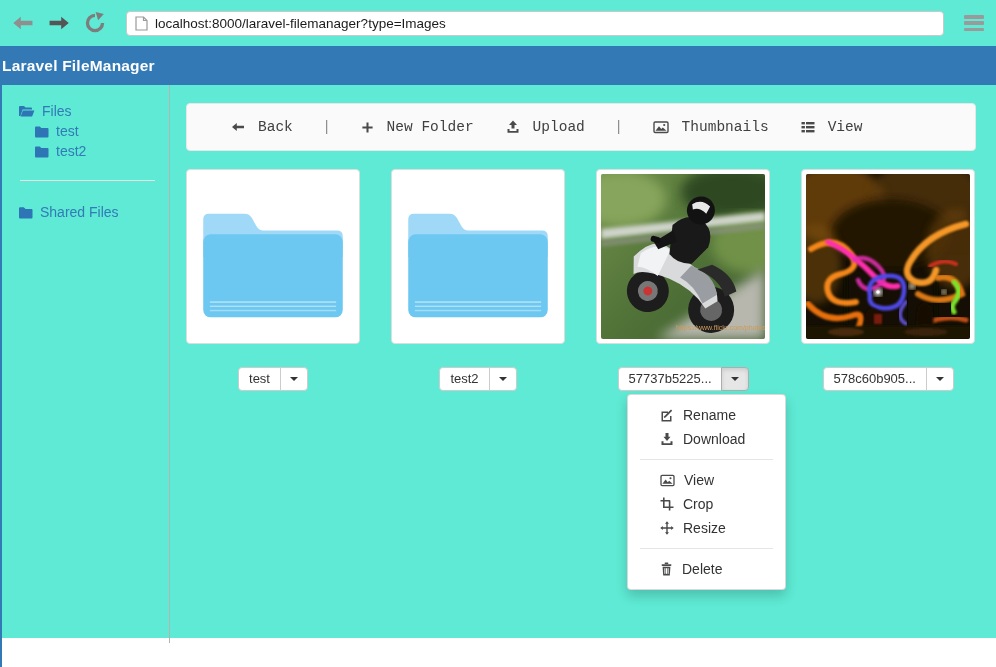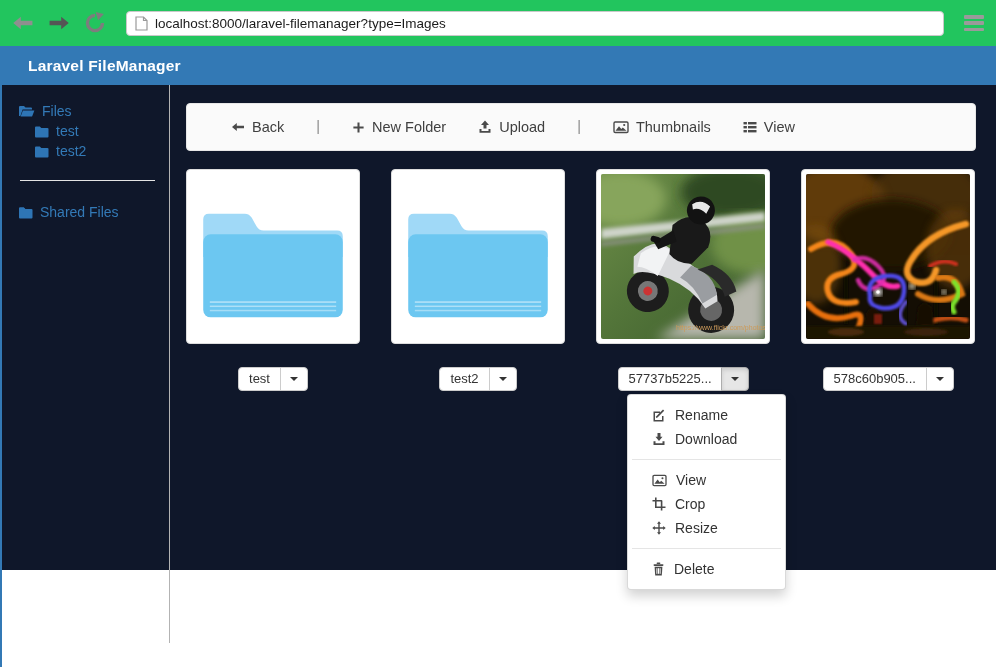--- a/index.html
+++ b/index.html
@@ -5,62 +5,62 @@
   * { margin:0; padding:0; box-sizing:border-box; }
   html,body { width:996px; height:667px; }
   body {
     font-family:"Liberation Sans", sans-serif;
     background:#ffffff; color:#333; overflow:hidden; position:relative;
   }
   svg { display:block; }
 
   
   .chrome {
-    height:46px; background:#22c55e; display:flex; align-items:center;
+    height:46px; background:#5eead4; display:flex; align-items:center;
     padding:0 12px; gap:14px;
   }
   .nav-ico { width:22px; height:22px; flex:0 0 auto; }
   .urlbar {
     flex:1; height:25px; background:#fff; border-radius:4px;
     display:flex; align-items:center; padding:0 8px; gap:7px;
     border:1px solid #c9c9c9; margin:0 6px;
   }
   .urlbar .url-text { font-size:13.5px; color:#1b1b1b; white-space:nowrap; }
   .hamburger { width:20px; height:16px; display:flex; flex-direction:column; justify-content:space-between; }
   .hamburger i { display:block; height:3.5px; background:#9a9a9a; border-radius:1px; }
 
   
   .app-header {
     height:39px; background:#3379b5; display:flex; align-items:center;
-    padding-left:28px;
+    padding-left:2px;
   }
   .app-header .title { color:#fff; font-size:15.5px; font-weight:bold; letter-spacing:.2px; }
 
   
-  .content { position:relative; height:485px; background:#0f172a; }
+  .content { position:relative; height:553px; background:#5eead4; }
   .edge-line { position:absolute; left:0; top:0; width:2px; height:590px; background:#3379b5; }
 
   .sidebar {
     position:absolute; left:2px; top:0; width:168px; height:558px;
     border-right:1px solid #b3b3b3; padding:16px 0 0 16px; font-size:14px;
   }
   .tree-row { display:flex; align-items:center; gap:7px; height:20px; color:#337ab7; cursor:pointer; }
   .tree-row.indent { padding-left:16px; }
   .tree-row .lbl { color:#337ab7; }
   .side-hr { border:0; border-top:1px solid #e4e4e4; margin:19px 14px 0 2px; }
   .shared { margin-top:21px;text-align:center; }
 
   .main { position:absolute; left:186px; top:18px; width:790px; }
 
   
   .toolbar {
     height:48px; background:#fafafa; border:1px solid #e7e7e7; border-radius:4px;
     display:flex; align-items:center; padding-left:44px; font-size:14.5px; color:#404040;
   }
-  .tb-btn { display:flex; align-items:center; gap:7px; cursor:pointer; color:#404040; }
+  .tb-btn { display:flex; align-items:center; gap:13px; cursor:pointer; color:#404040;font-family:Liberation Mono, monospace; }
   .tb-sep { color:#8a8a8a; padding:0 0 2px; }
   .toolbar > * { margin-right:32px; }
 
   
   .grid { display:flex; gap:31px; margin-top:18px; }
   .item { width:174px; position:relative; }
   .thumb {
     width:174px; height:175px; background:#fff; border:1px solid #ddd; border-radius:4px;
     padding:4px; display:flex; align-items:center; justify-content:center; cursor:pointer;
   }
@@ -73,21 +73,21 @@
   }
   .btn-label { border-radius:4px 0 0 4px; max-width:104px; white-space:nowrap; overflow:hidden; }
   .btn-caret { border-radius:0 4px 4px 0; margin-left:-1px; padding:3px 9px; display:flex; align-items:center; }
   .btn-caret.active { background:#e6e6e6; border-color:#adadad; box-shadow:inset 0 2px 4px rgba(0,0,0,.12); }
   .caret { width:0; height:0; border-left:4px solid transparent; border-right:4px solid transparent; border-top:4px solid #333; }
 
   
   .dropdown-menu {
     position:absolute; left:31px; top:225px; width:159px; z-index:20;
     background:#fff; border:1px solid rgba(0,0,0,.15); border-radius:4px;
-    box-shadow:0 6px 12px rgba(0,0,0,.18); padding:8px 4px; font-size:14px;
+    box-shadow:0 6px 12px rgba(0,0,0,.18); padding:8px 12px; font-size:14px;
   }
   .dd-item { display:flex; align-items:center; gap:9px; padding:4px 0 4px 20px; color:#333; cursor:pointer; }
   .dd-divider { height:1px; background:#e5e5e5; margin:8px 0; }
 
   .ico { flex:0 0 auto; }
 </style>
 </head>
 <body>
 
 <div class="chrome">

